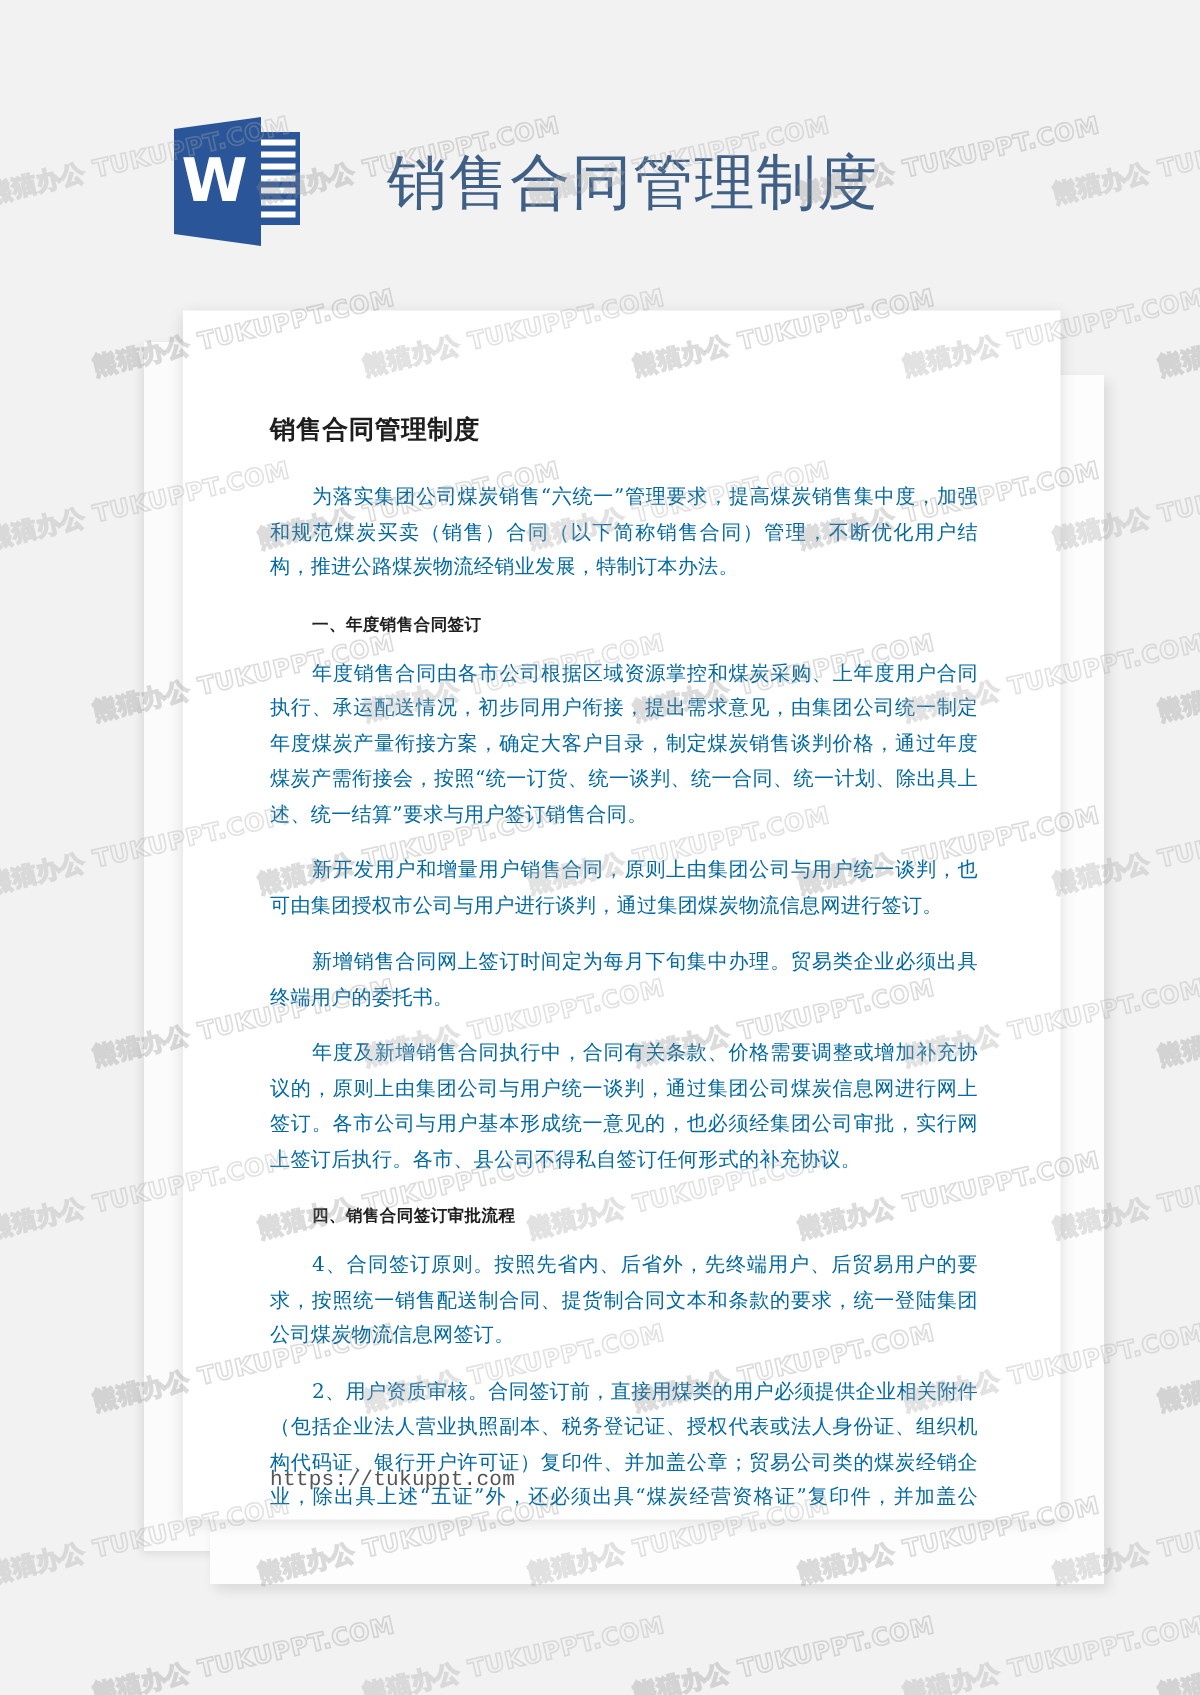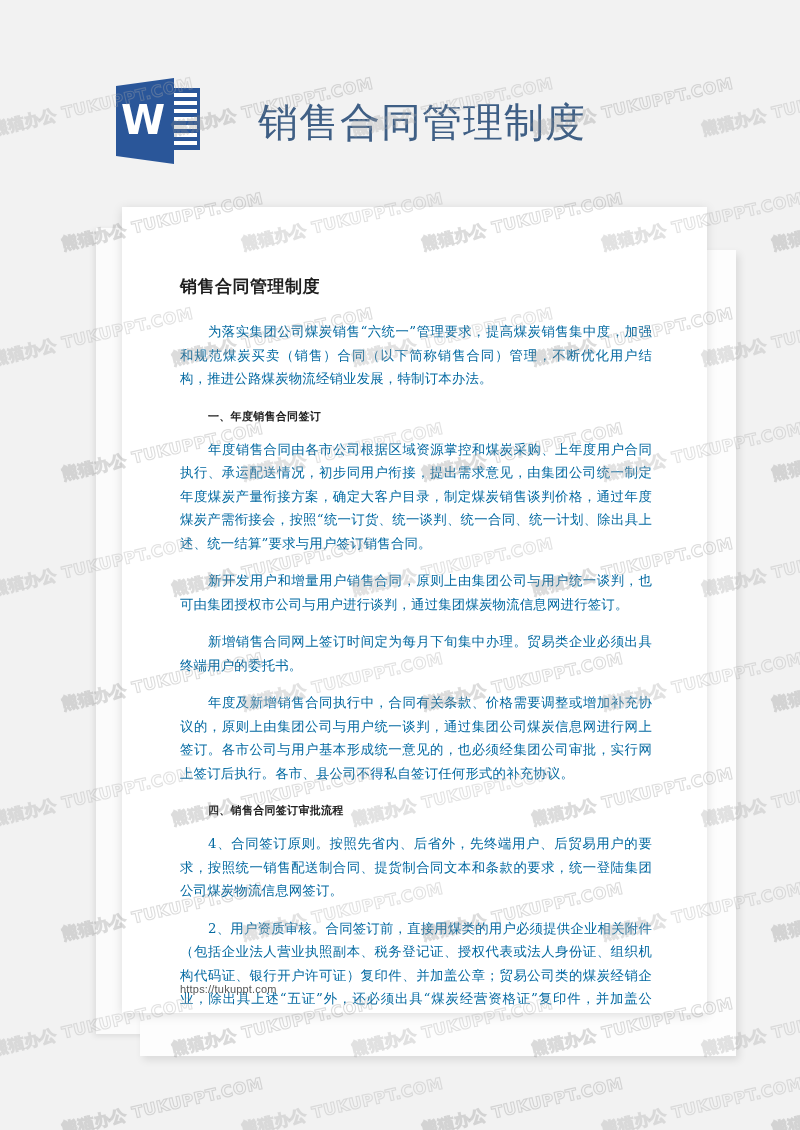--- a/index.html
+++ b/index.html
@@ -138,22 +138,22 @@
     margin: 0 0 14px 0;
     text-indent: 28px;
     text-align: justify;
     letter-spacing: 0.2px;
   }
 
   #doc-footer-url {
     position: absolute;
     left: 58px;
     bottom: 18px;
-    font-family: Liberation Sans, sans-serif;
-    font-size: 11px;
+    font-family: Liberation Mono, monospace;
+    font-size: 14px;
     color: #555555;
     letter-spacing: 0.2px;
   }
 </style>
 </head>
 <body>
 
 <div id="page-stack">
 
   <div class="sheet" id="sheet-back-left"></div>

